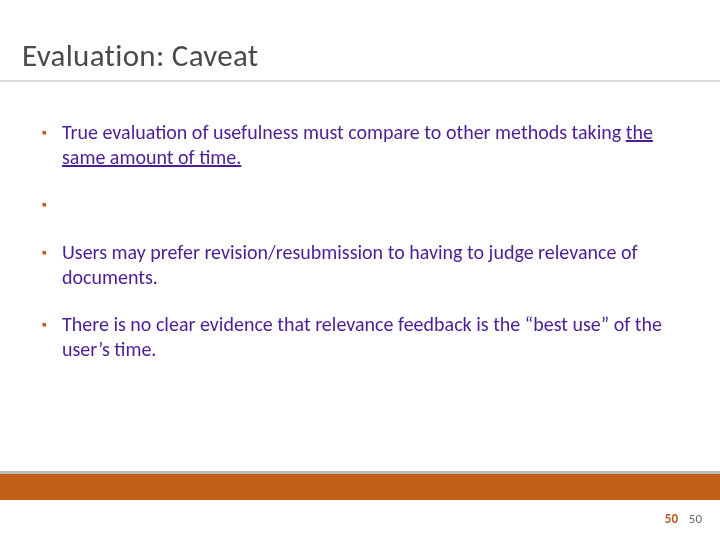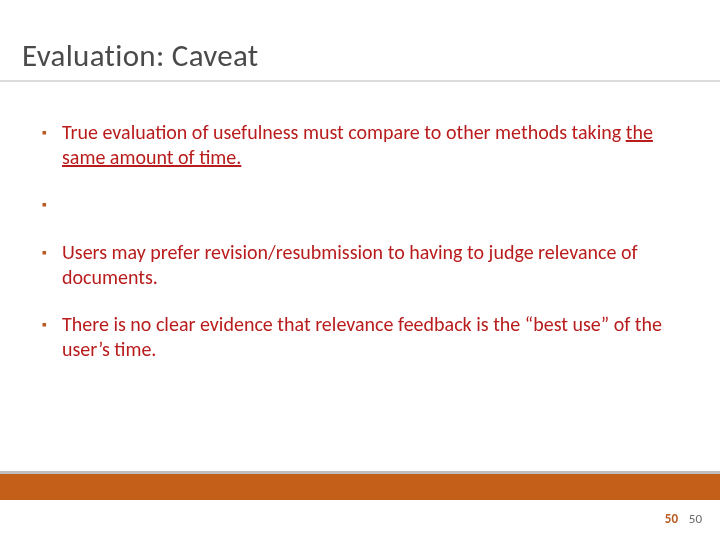--- a/index.html
+++ b/index.html
@@ -58,21 +58,21 @@
       color: #b85b24;
       font-size: 14px;
       line-height: 26px;
       width: 20px;
       flex: 0 0 20px;
     }
 
     .bullet .text {
       font-size: 20px;
       font-weight: 400;
-      color: #b91c1c;
+      color: #4c1d95;
     }
 
     .underline {
       text-decoration: underline;
     }
 
     .footer-bar {
       position: absolute;
       left: 0;
       right: 0;

